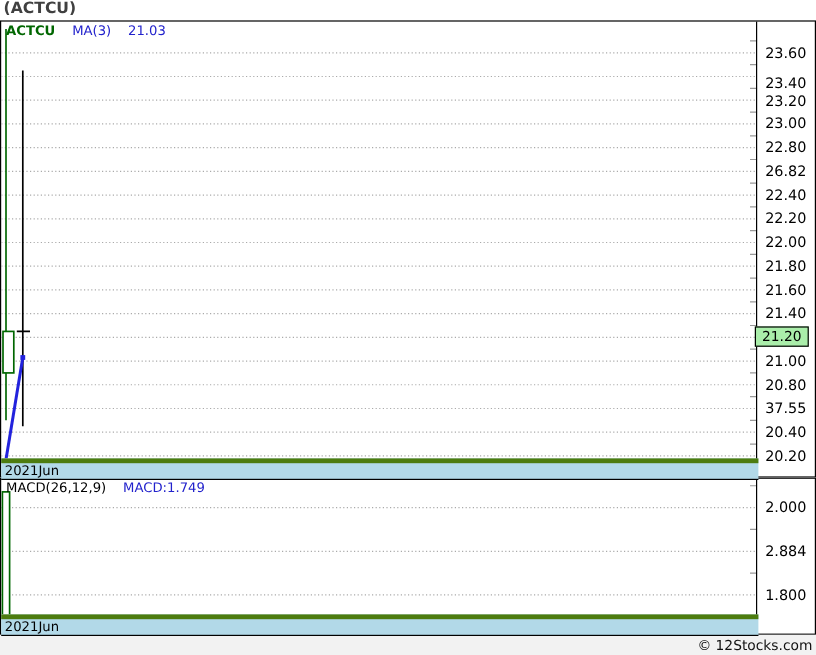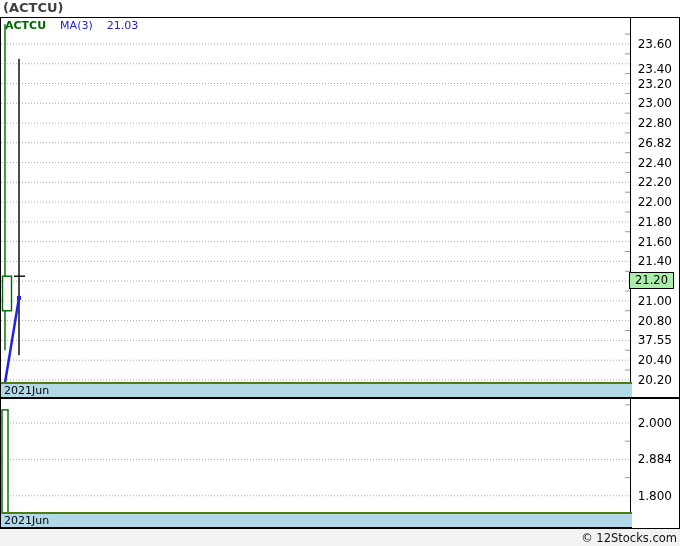--- a/index.html
+++ b/index.html
@@ -32,21 +32,21 @@
     position:absolute;left:630px;width:41px;text-align:right;
     font-size:12px;color:#000;z-index:2;
   }
   .price-box{
     position:absolute;left:628px;width:43px;height:15px;
     background:#aaeeaa;border:1px solid #000;z-index:4;
     font-size:11.5px;color:#000;text-align:center;line-height:15px;
   }
   .date-bar{
     position:absolute;left:0;width:628px;background:#b2d9e8;
-    border-top:2px solid #4d7c0f;border-bottom:1px solid #000;
+    border-top:4px solid #4d7c0f;border-bottom:1px solid #000;
     font-size:11px;color:#000;padding-left:3px;line-height:13px;height:13px;z-index:3;
   }
   #price-panel .date-bar{top:364px;}
   #macd-panel .date-bar{top:113px;}
   .footer-strip{
     position:absolute;top:529px;left:0;width:680px;height:17px;background:#f2f2f2;
   }
   .footer-text{
     position:absolute;top:531px;right:3px;font-size:11.5px;color:#111;
   }
@@ -140,20 +140,24 @@
   <svg class="chart-svg" id="macd-svg" width="630" height="113">
       <line x1="0" y1="24" x2="630" y2="24" stroke="#aaaaaa" stroke-width="1" stroke-dasharray="1 2"></line>
       <line x1="624" y1="5.800000000000065" x2="630" y2="5.800000000000065" stroke="#999" stroke-width="1"></line>
       <line x1="0" y1="60.400000000000034" x2="630" y2="60.400000000000034" stroke="#aaaaaa" stroke-width="1" stroke-dasharray="1 2"></line>
       <line x1="624" y1="42.20000000000002" x2="630" y2="42.20000000000002" stroke="#999" stroke-width="1"></line>
       <line x1="0" y1="96.79999999999998" x2="630" y2="96.79999999999998" stroke="#aaaaaa" stroke-width="1" stroke-dasharray="1 2"></line>
       <line x1="624" y1="78.59999999999997" x2="630" y2="78.59999999999997" stroke="#999" stroke-width="1"></line>
       <rect x="1" y="10.895999999999988" width="6" height="103.10400000000001" fill="#ffffff" stroke="#006600" stroke-width="1.4"></rect>
     </svg>
 
+  <div class="legend">
+    <span class="macd-name">MACD(26,12,9)</span>
+    <span class="macd-val">MACD:1.749</span>
+  </div>
 
   <div class="axis-divider"></div>
   <div id="macd-axis-labels">
       <div class="axis-label" style="top: 17px;">2.000</div>
       <div class="axis-label" style="top: 53.4px;">2.884</div>
       <div class="axis-label" style="top: 89.8px;">1.800</div>
     </div>
 
   <div class="date-bar">2021Jun</div>
 </div>

